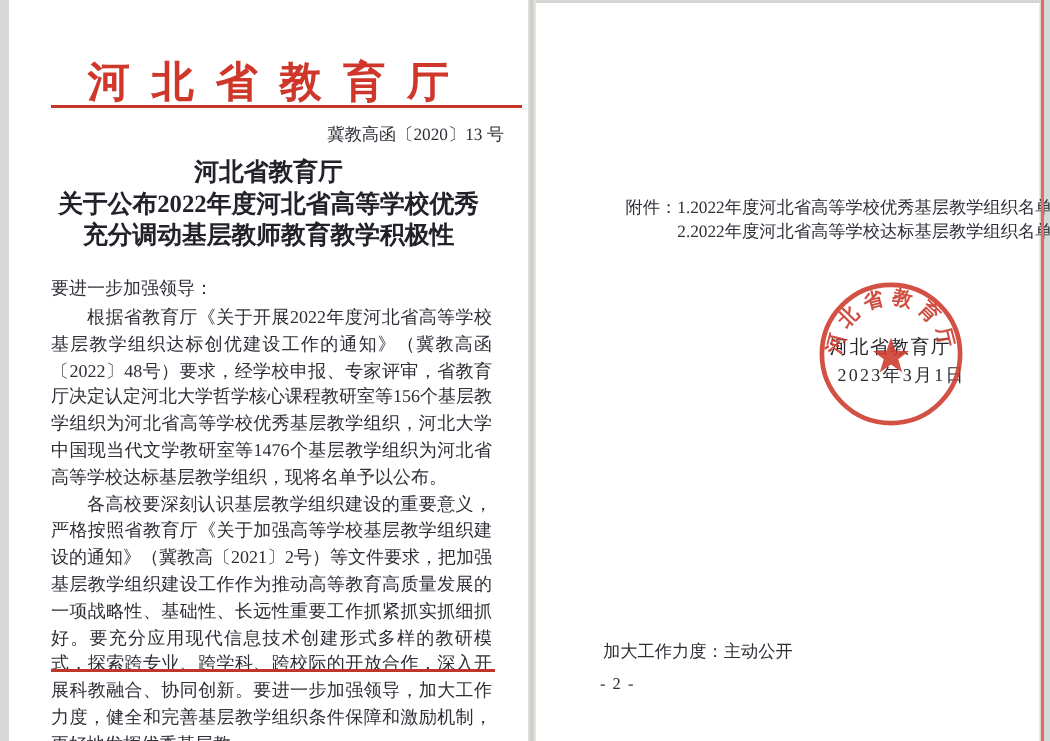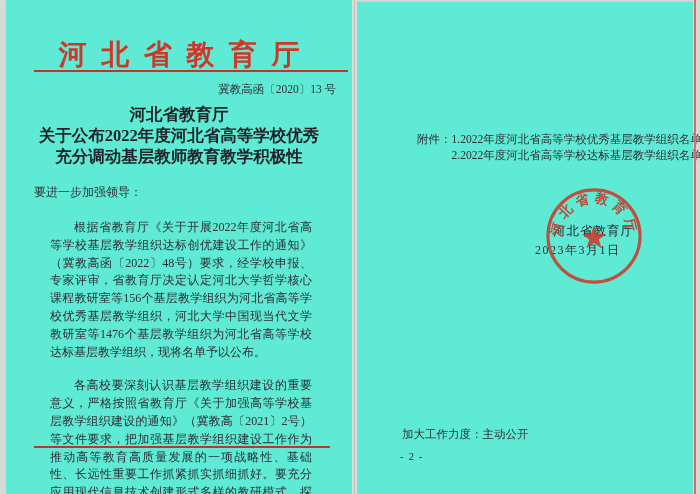--- a/index.html
+++ b/index.html
@@ -9,21 +9,21 @@
   }
   .scan {
     position: relative;
     width: 700px;
     height: 494px;
     background: #d8d8d6;
     overflow: hidden;
   }
   .page {
     position: absolute;
-    background: #5eead4;
+    background: #ffffff;
     color: #2e2f36;
   }
   .page-left {
     left: 6px; top: 0;
     width: 346px; height: 494px;
     box-shadow: 1px 0 2px rgba(0,0,0,0.15);
   }
   .page-right {
     left: 357px; top: 2px;
     width: 336px; height: 492px;
@@ -84,21 +84,21 @@
   .body-text {
     position: absolute;
     top: 203px; left: 28px;
     width: 294px;
     font-size: 12px;
     line-height: 17.8px;
     text-align: justify;
     color: #2e2f36;
   }
   .body-text p {
-    margin: 16px;
+    margin: 0;
     text-indent: 2em;
   }
   .bottom-red-rule {
     position: absolute;
     top: 446px; left: 28px;
     width: 296px;
     height: 2px;
     background: #c0352a;
   }
 
@@ -126,20 +126,21 @@
     top: 221px; left: 196px;
     font-size: 12.5px;
     letter-spacing: 1px;
     color: #232429;
     z-index: 1;
   }
   .date-line {
     position: absolute;
     top: 240px; left: 178px;
     width: 132px;
+    text-align: center;
     font-size: 12px;
     letter-spacing: 1.5px;
     color: #2a2b32;
     z-index: 1;
   }
   .seal {
     position: absolute;
     top: 185px; left: 188px;
     width: 98px; height: 98px;
     z-index: 2;

